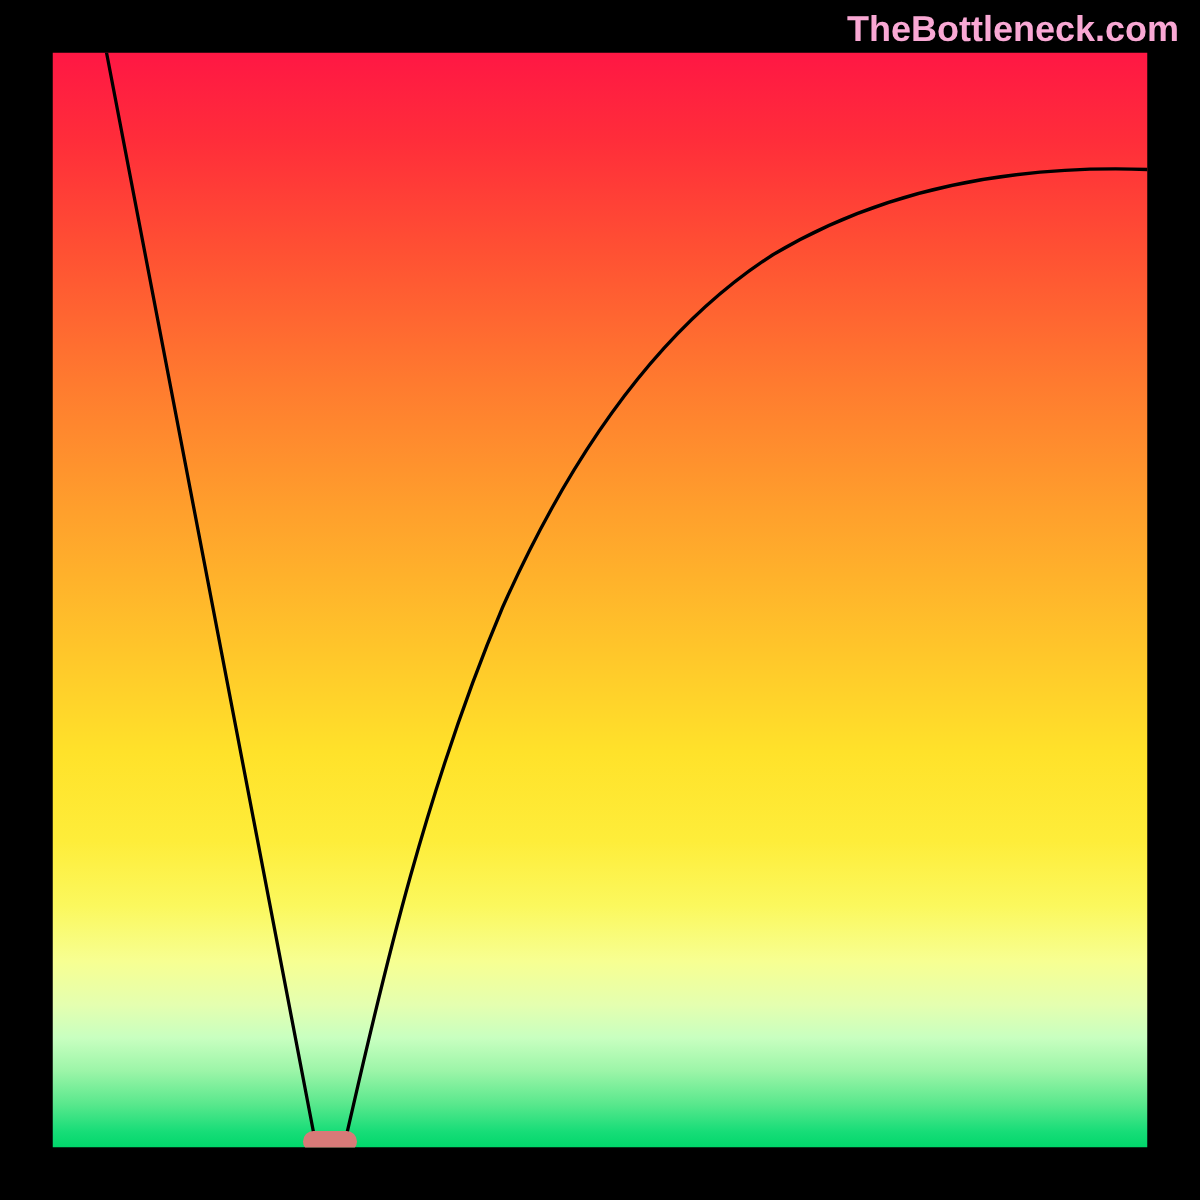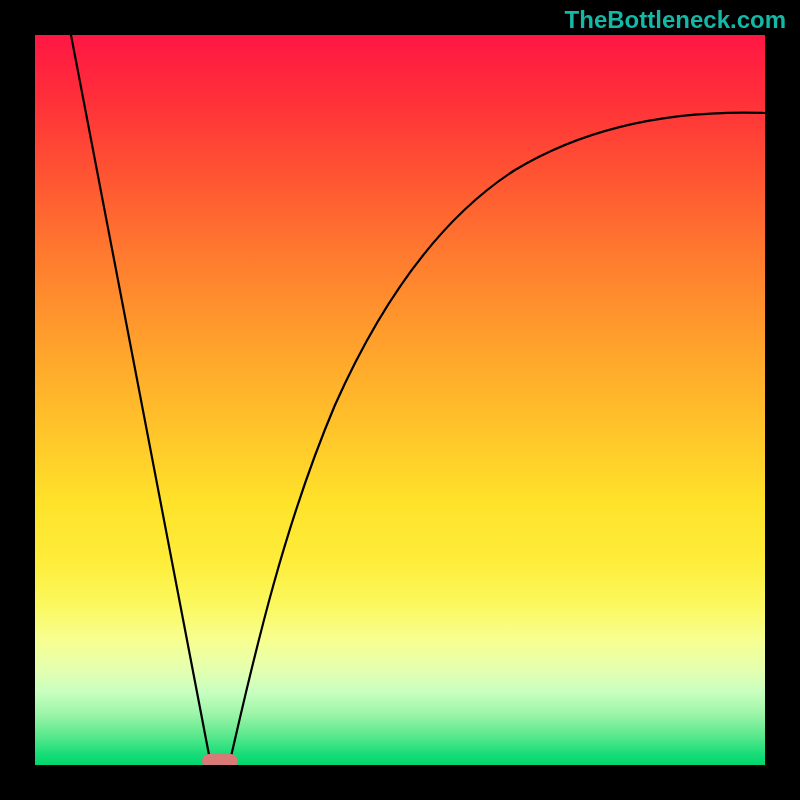--- a/index.html
+++ b/index.html
@@ -8,21 +8,21 @@
     height: 800px;
     background: #000;
     position: relative;
     font-family: Arial, Helvetica, sans-serif;
     overflow: hidden;
   }
   .watermark {
     position: absolute;
     top: 6px;
     right: 14px;
-    color: #14b8a6;
+    color: #f9a8d4;
     font-size: 24px;
     font-weight: bold;
     z-index: 10;
   }
   .plot-area {
     position: absolute;
     left: 35px;
     top: 35px;
     width: 730px;
     height: 730px;

